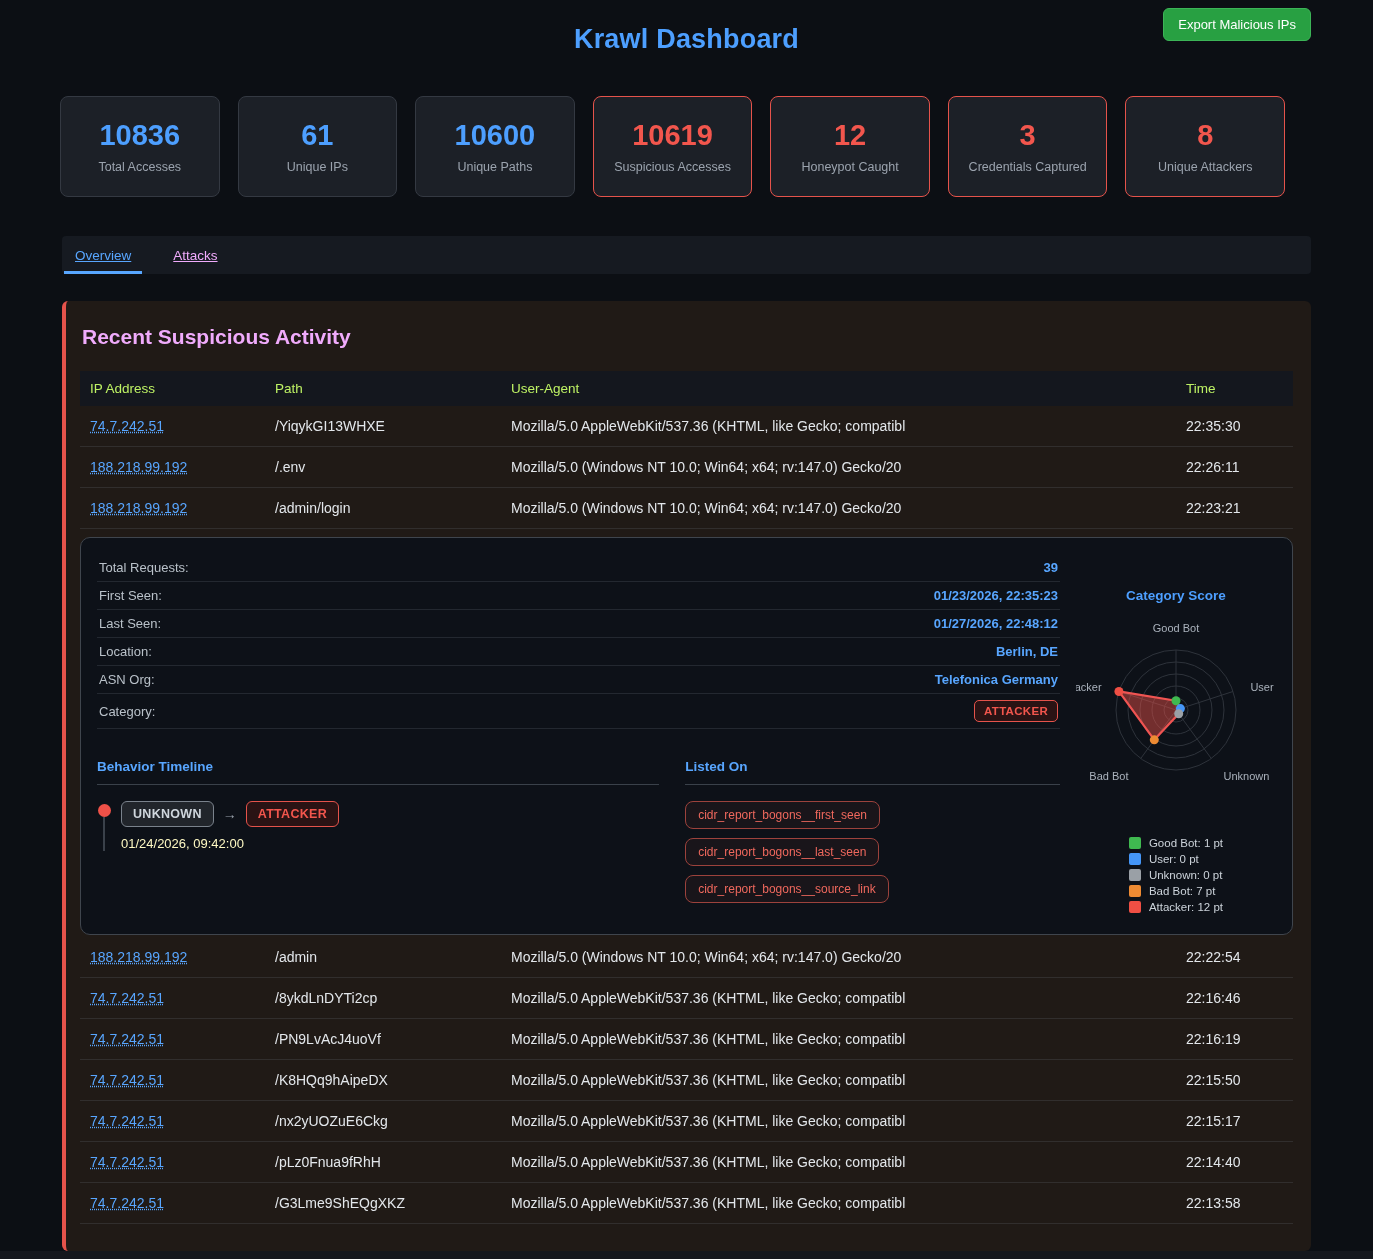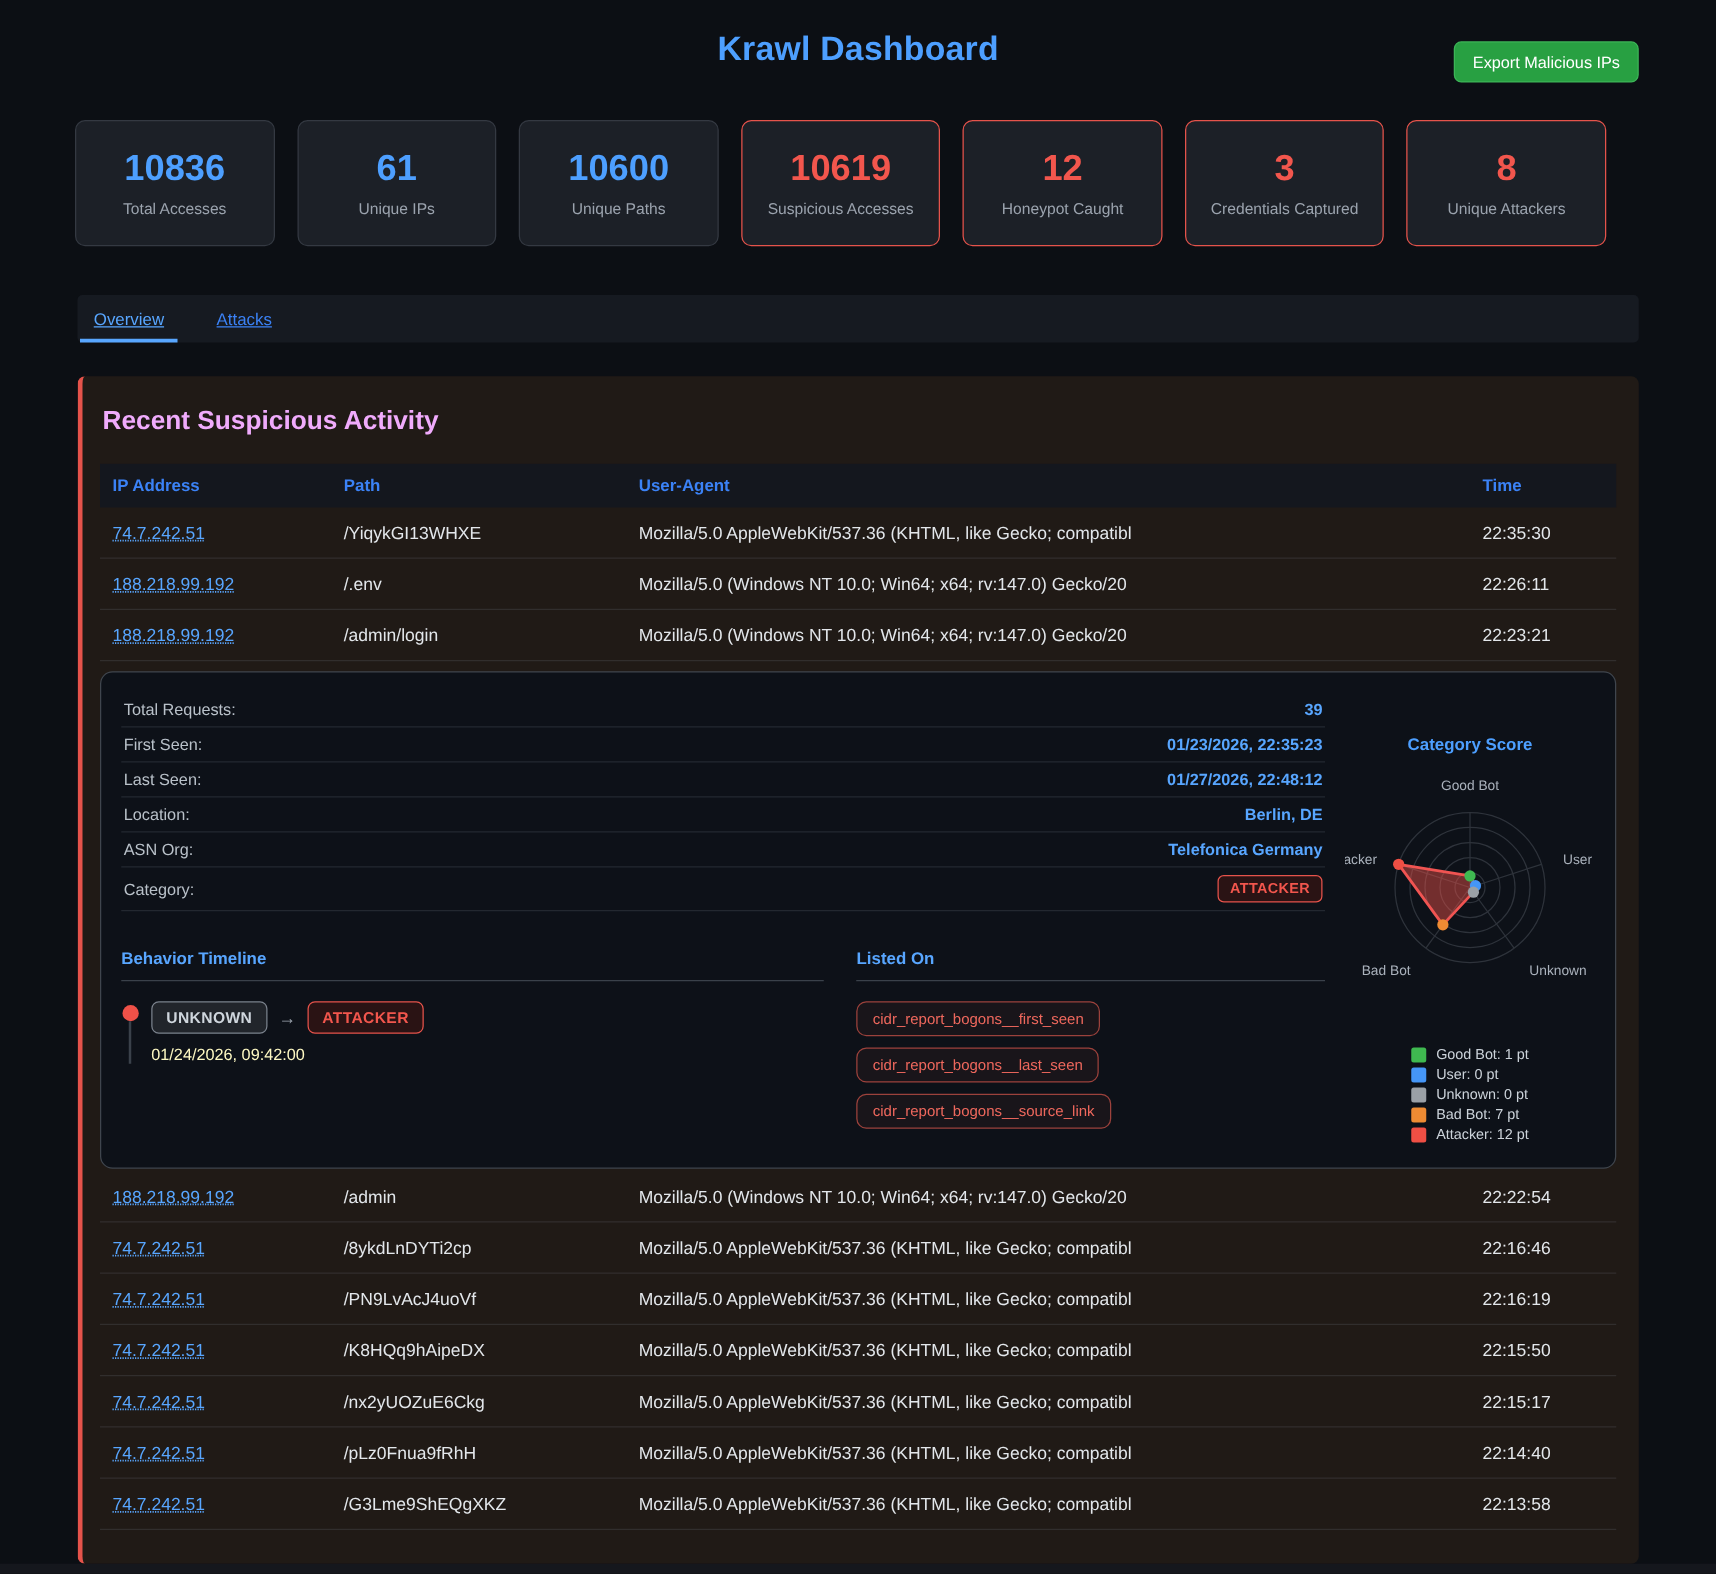--- a/index.html
+++ b/index.html
@@ -11,21 +11,21 @@
     position:relative;
   }
 
   
   .app-header { position:relative; height:70px; padding-top:24px; }
   .app-title {
     text-align:center; color:#4d9fff; font-size:27px; font-weight:bold;
     letter-spacing:.2px;
   }
   .export-btn {
-    position:absolute; top:33px; right:62px;
+    position:absolute; top:8px; right:62px;
     background:#28a042; border:1px solid #3cb457; color:#ffffff;
     font-size:13px; font-family:inherit; padding:8px 14px; border-radius:6px;
     cursor:pointer;
   }
 
   
   .stats-row { display:flex; gap:18px; margin:26px 88px 0 60px; }
   .stat-card {
     flex:1; background:#1c2027; border:1px solid #343942; border-radius:8px;
     height:101px; display:flex; flex-direction:column; align-items:center;
@@ -36,21 +36,21 @@
   .stat-card.danger .stat-value { color:#f2564d; }
   .stat-label { font-size:12.5px; color:#9ba3ae; }
 
   
   .tab-bar {
     margin:39px 62px 0 62px; height:38px; background:#161a21; border-radius:4px;
     display:flex; align-items:stretch; padding-left:2px;
   }
   .tab {
     display:flex; align-items:center; padding:0 11px; font-size:13.5px;
-    color:#3b82f6; text-decoration:underline; cursor:pointer;
+    color:#f0abfc; text-decoration:underline; cursor:pointer;
     border-bottom:3px solid transparent; border-top:3px solid transparent;
   }
   .tab.active { color:#58a6ff; border-bottom-color:#58a6ff; }
   .tab + .tab { margin-left:20px; }
 
   
   .panel {
     margin:27px 62px 0 62px; height:950px; overflow:hidden;
     background:#201a16; border-left:4px solid #e5534b; border-radius:6px;
     padding:18px 18px 0 14px;
@@ -60,21 +60,21 @@
   }
 
   
   .atable { width:100%; }
   .arow, .ahead {
     display:grid; grid-template-columns:185px 236px 1fr 117px;
     align-items:center;
   }
   .ahead { background:#14171e; }
   .ahead .hcell {
-    color:#3b82f6; font-weight:bold; font-size:13.5px; padding:10px 10px;
+    color:#bef264; font-weight:normal; font-size:13.5px; padding:10px 10px;
   }
   .arow { border-bottom:1px solid rgba(146,156,168,0.16); }
   .acell { padding:12px 10px; font-size:14px; color:#e3e7eb; white-space:nowrap; overflow:hidden; }
   a.ip-link { color:#58a6ff; text-decoration:underline dotted; cursor:pointer; }
 
   
   .detail-panel {
     margin:8px 0 2px 0; background:#0d1118; border:1px solid #3f454d;
     border-radius:10px; padding:16px 16px 14px 16px; min-height:398px;
     display:grid; grid-template-columns:1fr 200px; column-gap:16px;

